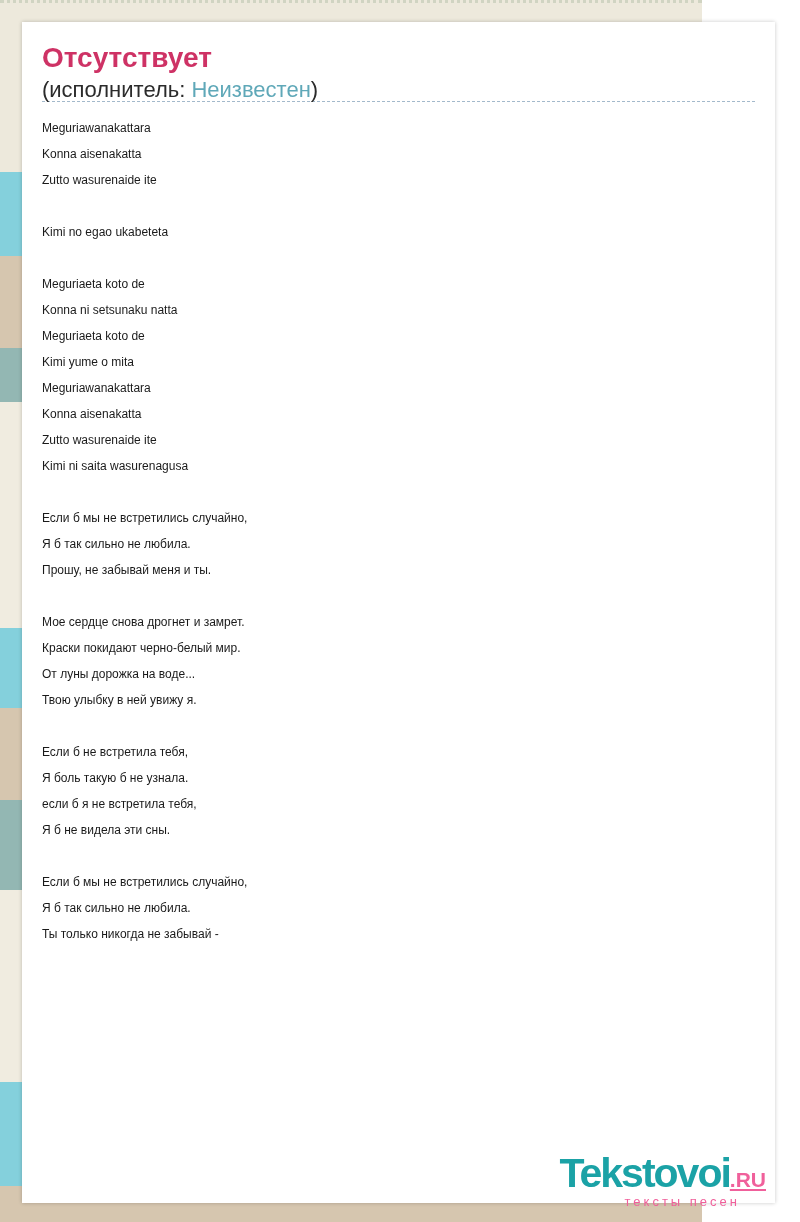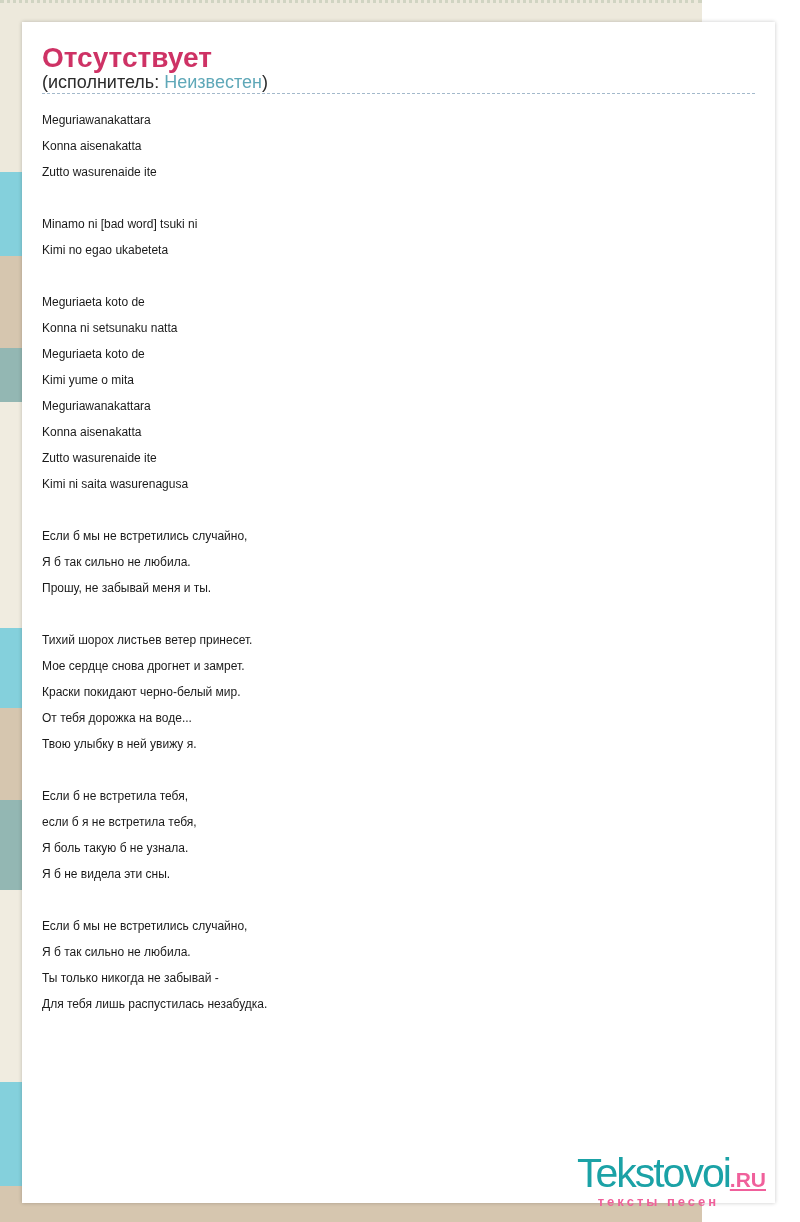--- a/index.html
+++ b/index.html
@@ -38,23 +38,24 @@
   }
   .page-title {
     margin: 0;
     font-size: 28px;
     line-height: 28px;
     font-weight: bold;
     color: var(--title-pink, #CE3265);
     letter-spacing: 0;
   }
   .artist-row {
-    font-size: 18px;
+    font-size: 22px;
     line-height: 20px;
     color: #2b2b2b;
+    margin-top: 8px;
   }
   .artist-link {
     color: var(--link-teal, #5FA8B8);
     text-decoration: none;
     cursor: pointer;
   }
   .header-block {
     border-bottom: 1px dashed #A3B9CB;
     padding-bottom: 1px;
   }
@@ -70,39 +71,38 @@
     position: absolute;
     right: 9px;
     bottom: -5px;
     text-align: right;
     line-height: 1;
     cursor: pointer;
   }
   .logo-main { white-space: nowrap; }
   .logo-brand {
     font-size: 41px;
-    font-weight: normal;
+    font-weight: bold;
     letter-spacing: -2px;
     color: var(--logo-teal, #1BA2A6);
   }
   .logo-tld {
     font-size: 21px;
     font-weight: bold;
     letter-spacing: 0;
     color: var(--logo-pink, #F0609B);
     text-decoration: underline;
   }
   .logo-tagline {
     margin-top: 1px;
     margin-right: 26px;
     font-size: 13px;
-    font-weight: bold;
+    font-weight: normal;
     letter-spacing: 3px;
     color: var(--logo-pink, #F0609B);
-    text-align: center;
   }
 </style>
 </head>
 <body>
 
 <div class="page-bg" style="background: linear-gradient(rgb(237, 233, 220) 0px, rgb(237, 233, 220) 172px, rgb(132, 208, 220) 172px, rgb(132, 208, 220) 256px, rgb(214, 198, 175) 256px, rgb(214, 198, 175) 348px, rgb(147, 183, 179) 348px, rgb(147, 183, 179) 402px, rgb(240, 236, 224) 402px, rgb(240, 236, 224) 628px, rgb(132, 208, 220) 628px, rgb(132, 208, 220) 708px, rgb(214, 198, 175) 708px, rgb(214, 198, 175) 800px, rgb(147, 183, 179) 800px, rgb(147, 183, 179) 890px, rgb(240, 236, 224) 890px, rgb(240, 236, 224) 1082px, rgb(132, 208, 220) 1082px, rgb(132, 208, 220) 1186px, rgb(214, 198, 175) 1186px, rgb(214, 198, 175) 1222px);">
   <div class="top-dots"></div>
 
   <div class="panel">
 
@@ -113,56 +113,53 @@
       </div>
     </div>
 
     <div class="lyrics">
         <div class="stanza">
           <div class="lyric-line">Meguriawanakattara</div>
           <div class="lyric-line">Konna aisenakatta</div>
           <div class="lyric-line">Zutto wasurenaide ite</div>
         </div>
         <div class="stanza">
-          <div class="lyric-line">Minamo ni [bad word] tsuki ni</div>
           <div class="lyric-line">Kimi no egao ukabeteta</div>
         </div>
         <div class="stanza">
           <div class="lyric-line">Meguriaeta koto de</div>
           <div class="lyric-line">Konna ni setsunaku natta</div>
           <div class="lyric-line">Meguriaeta koto de</div>
           <div class="lyric-line">Kimi yume o mita</div>
           <div class="lyric-line">Meguriawanakattara</div>
           <div class="lyric-line">Konna aisenakatta</div>
           <div class="lyric-line">Zutto wasurenaide ite</div>
           <div class="lyric-line">Kimi ni saita wasurenagusa</div>
         </div>
         <div class="stanza">
           <div class="lyric-line">Если б мы не встретились случайно,</div>
           <div class="lyric-line">Я б так сильно не любила.</div>
           <div class="lyric-line">Прошу, не забывай меня и ты.</div>
         </div>
         <div class="stanza">
-          <div class="lyric-line">Тихий шорох листьев ветер принесет.</div>
           <div class="lyric-line">Мое сердце снова дрогнет и замрет.</div>
           <div class="lyric-line">Краски покидают черно-белый мир.</div>
-          <div class="lyric-line">От тебя дорожка на воде...</div>
+          <div class="lyric-line">От луны дорожка на воде...</div>
           <div class="lyric-line">Твою улыбку в ней увижу я.</div>
         </div>
         <div class="stanza">
           <div class="lyric-line">Если б не встретила тебя,</div>
+          <div class="lyric-line">Я боль такую б не узнала.</div>
           <div class="lyric-line">если б я не встретила тебя,</div>
-          <div class="lyric-line">Я боль такую б не узнала.</div>
           <div class="lyric-line">Я б не видела эти сны.</div>
         </div>
         <div class="stanza">
           <div class="lyric-line">Если б мы не встретились случайно,</div>
           <div class="lyric-line">Я б так сильно не любила.</div>
           <div class="lyric-line">Ты только никогда не забывай -</div>
-          <div class="lyric-line">Для тебя лишь распустилась незабудка.</div>
         </div>
       </div>
 
     <div class="site-logo">
       <div class="logo-main">
         <span class="logo-brand">Tekstovoi</span><span class="logo-tld">.RU</span>
       </div>
       <div class="logo-tagline">тексты песен</div>
     </div>
 

